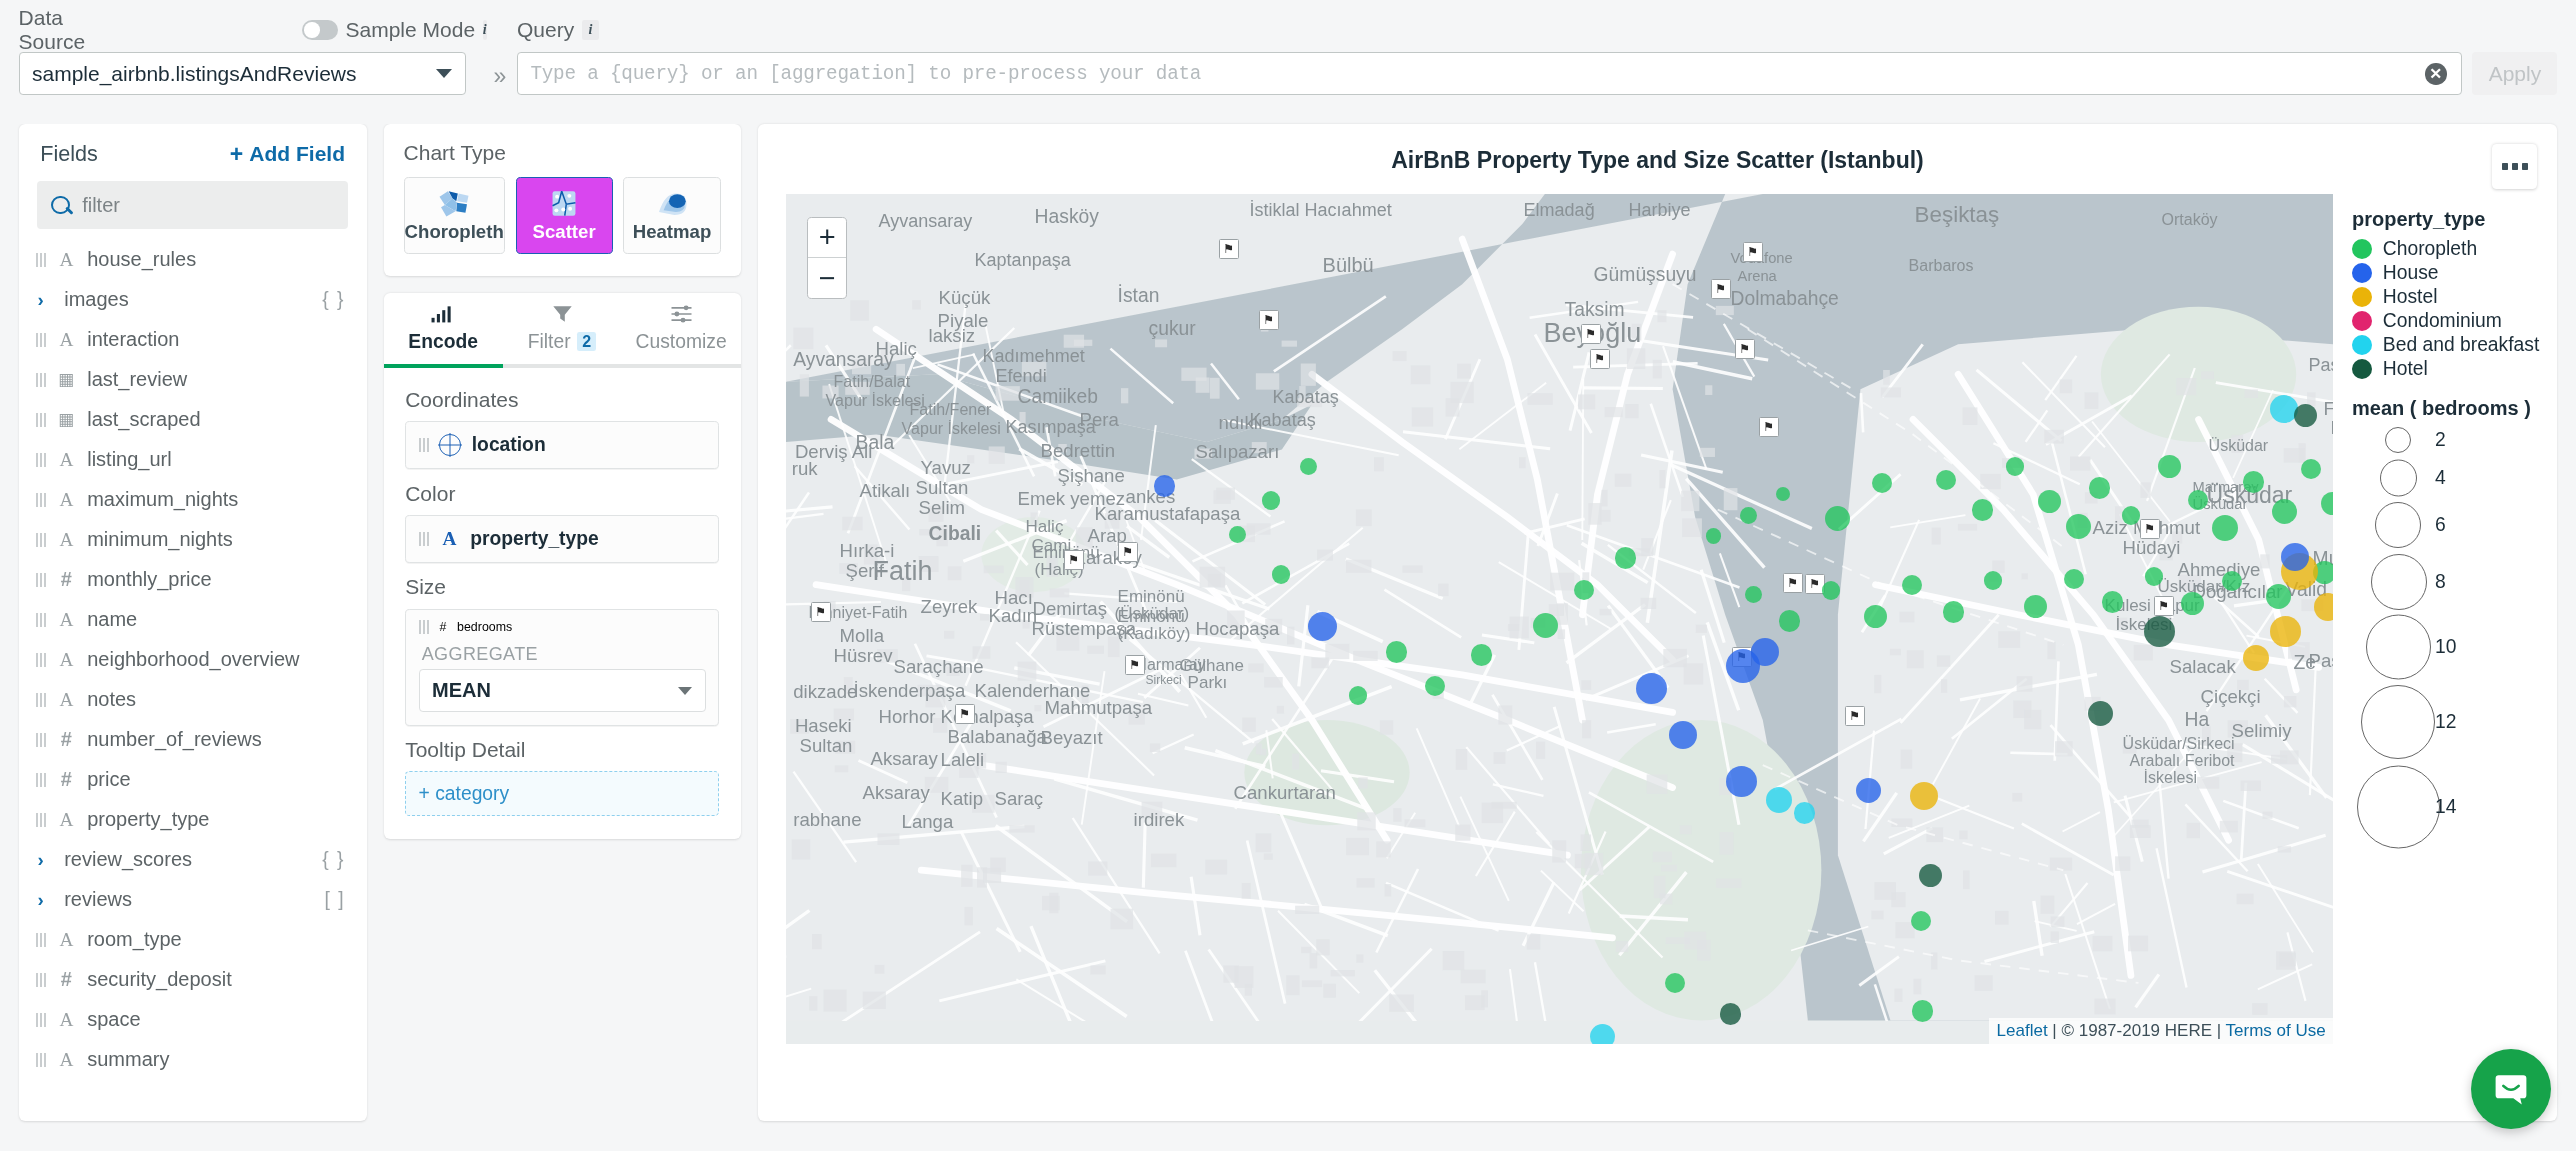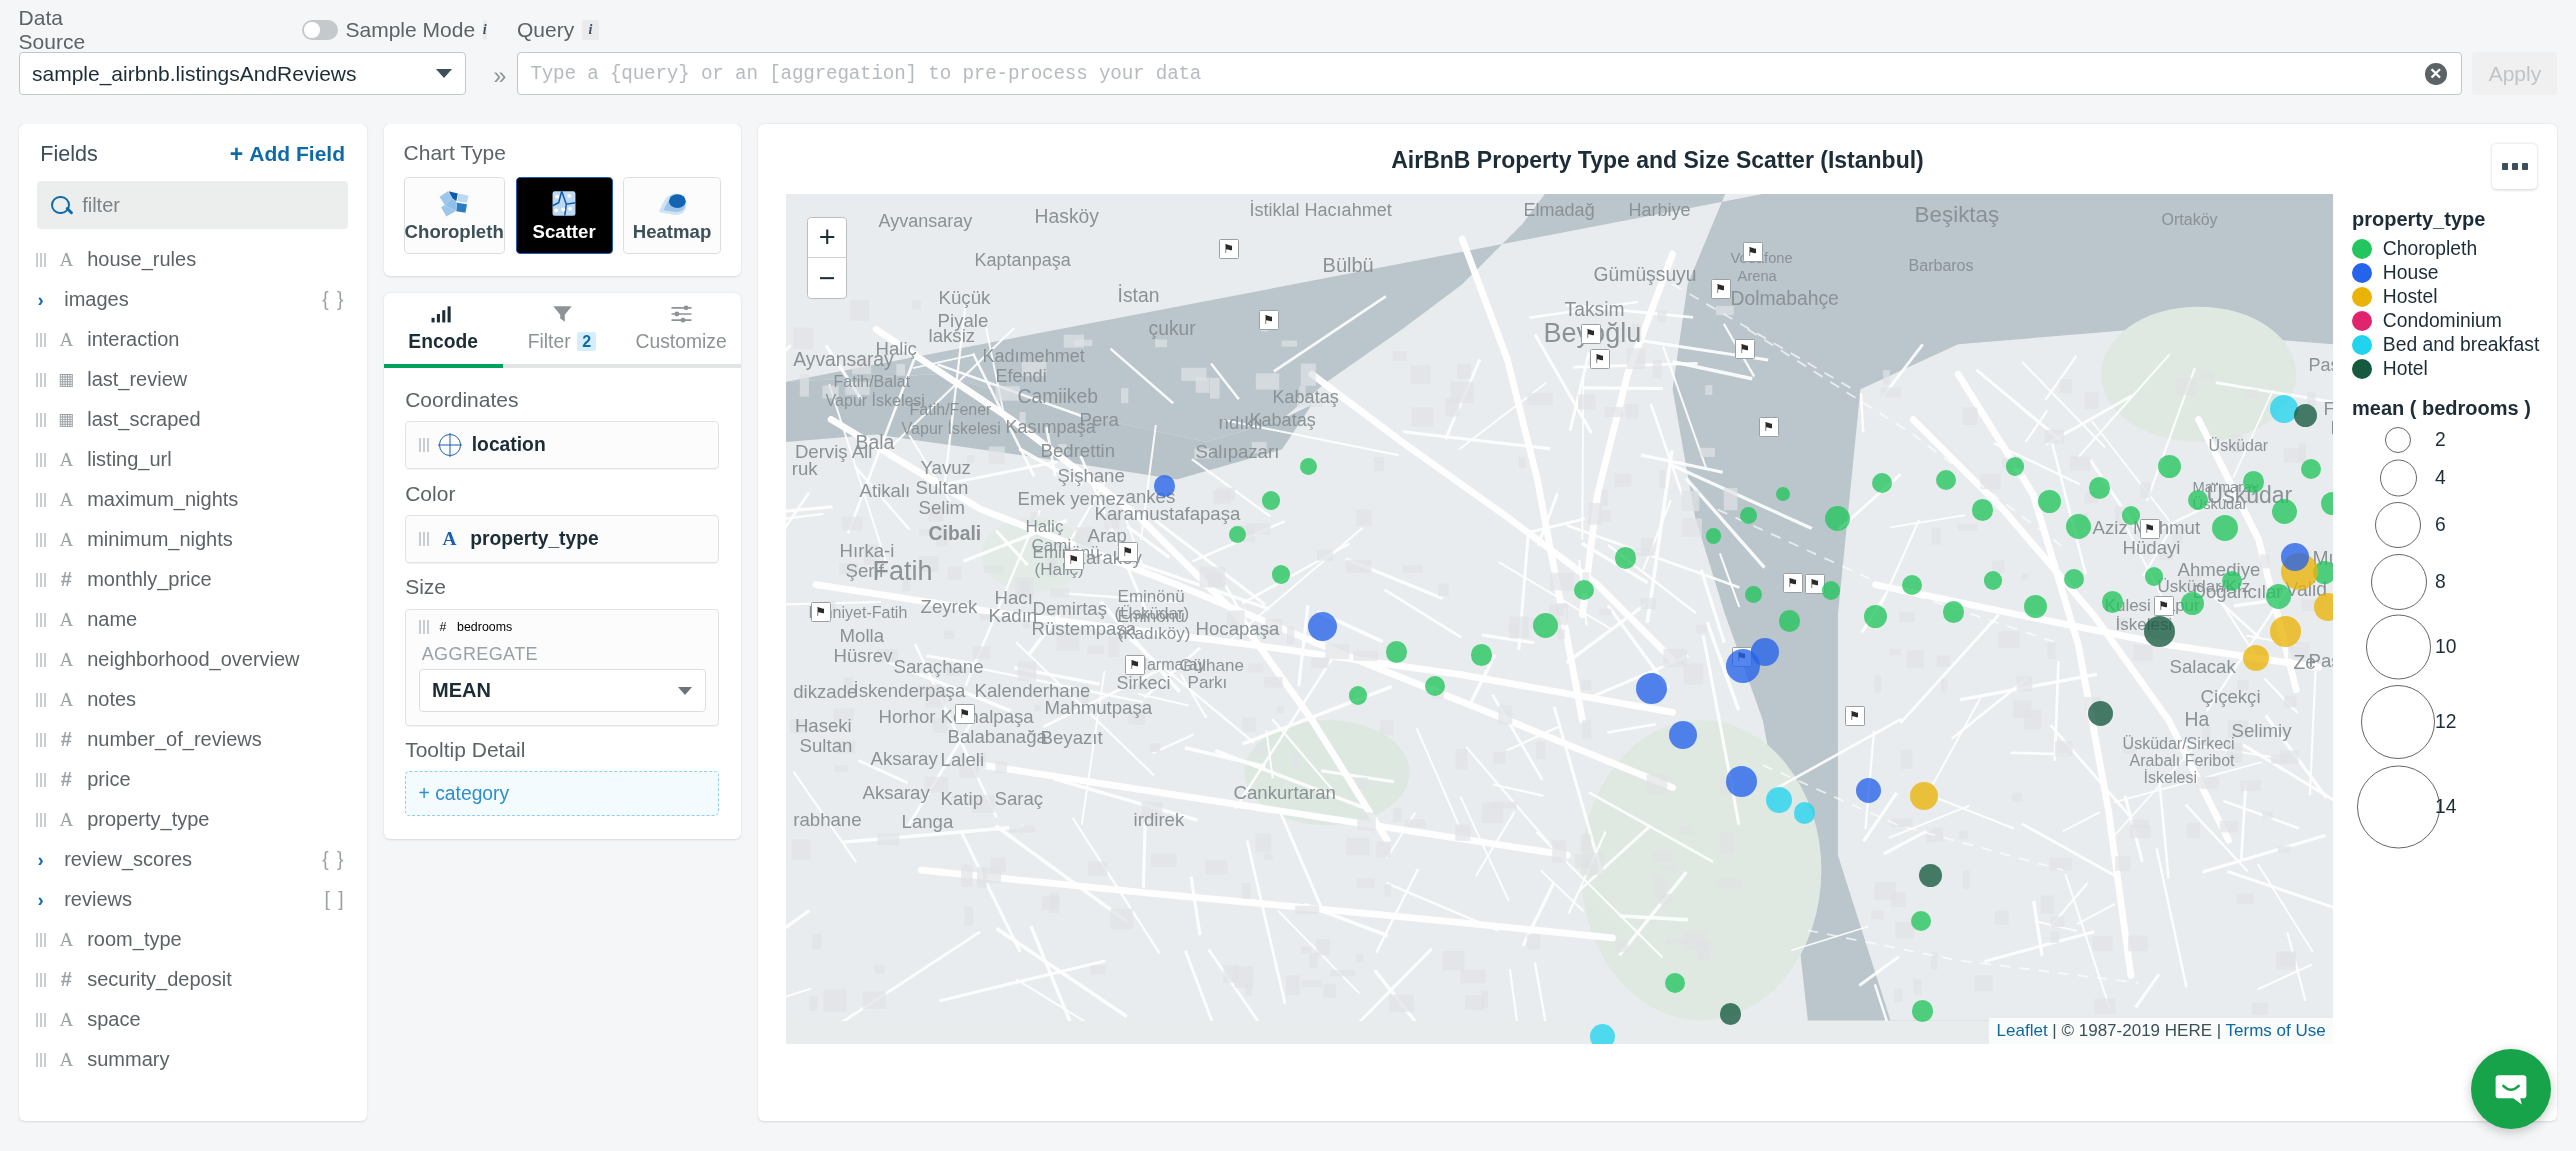--- a/index.html
+++ b/index.html
@@ -162,21 +162,21 @@
     border-left: 8.5px solid transparent; border-right: 8.5px solid transparent;
     border-top: 9.3px solid #6b7477;
   }
   .geo-label { font-size: 21.6px; color: #1c2d38; font-weight: bold; }
   .ct-row { display: flex; gap: 10.8px; }
   .ct-btn {
     flex: 1; height: 77px; border: 0.8px solid #dcdfe0; border-radius: 4.6px;
     background: #fcfcfc; display: flex; flex-direction: column;
     align-items: center; justify-content: center; gap: 3.1px;
   }
-  .ct-btn.active { background: #000000; border-color: #1a5fb4; }
+  .ct-btn.active { background: #d946ef; border-color: #1a5fb4; }
   .ct-btn .lbl { font-size: 18.6px; color: #3d4f58; font-weight: bold; }
   .ct-btn.active .lbl { color: #fff; }
 
   
   .geo-ico { width: 34px; height: 31px; flex: none; position: relative; }
   .mini-ico { width: 36px; height: 29px; position: relative; }
 
   .tabs-card { padding: 0; overflow: hidden; }
   .tabs {
     display: flex; height: 71px; align-items: flex-end;
@@ -1235,21 +1235,21 @@
             <div class="map-label" style="left: 1500px; top: 385px; font-size: 19.3px;">Valid</div>
             <div class="map-label" style="left: 23px; top: 410px; font-size: 16px;">Emniyet-Fatih</div>
             <div class="map-label" style="left: 54px; top: 431px; font-size: 18.6px;">Molla</div>
             <div class="map-label" style="left: 48px; top: 451px; font-size: 18.6px;">Hüsrev</div>
             <div class="map-label" style="left: 332px; top: 413px; font-size: 17px;">Eminönü</div>
             <div class="map-label" style="left: 332px; top: 430px; font-size: 17px;">(Kadıköy)</div>
             <div class="map-label" style="left: 410px; top: 424px; font-size: 18.6px;">Hocapaşa</div>
             <div class="map-label" style="left: 246px; top: 424px; font-size: 18.6px;">Rüstempaşa</div>
             <div class="map-label" style="left: 108px; top: 462px; font-size: 18.6px;">Saraçhane</div>
             <div class="map-label" style="left: 348px; top: 462px; font-size: 16px;">Marmaray</div>
-            <div class="map-label" style="left: 331px; top: 479px; font-size: 18px;">Sirkeci</div>
+            <div class="map-label" style="left: 360px; top: 479px; font-size: 12px;">Sirkeci</div>
             <div class="map-label" style="left: 394px; top: 462px; font-size: 17px;">Gülhane</div>
             <div class="map-label" style="left: 402px; top: 479px; font-size: 17px;">Parkı</div>
             <div class="map-label" style="left: 1384px; top: 462px; font-size: 18.6px;">Salacak</div>
             <div class="map-label" style="left: 1508px; top: 458px; font-size: 19.3px;">Ze</div>
             <div class="map-label" style="left: 7.7px; top: 487px; font-size: 18.6px;">dikzade</div>
             <div class="map-label" style="left: 68px; top: 486px; font-size: 18.6px;">İskenderpaşa</div>
             <div class="map-label" style="left: 189px; top: 486px; font-size: 18.6px;">Kalenderhane</div>
             <div class="map-label" style="left: 259px; top: 503px; font-size: 18.6px;">Mahmutpaşa</div>
             <div class="map-label" style="left: 1415px; top: 492px; font-size: 18.6px;">Çiçekçi</div>
             <div class="map-label" style="left: 9.3px; top: 521px; font-size: 18.6px;">Haseki</div>

